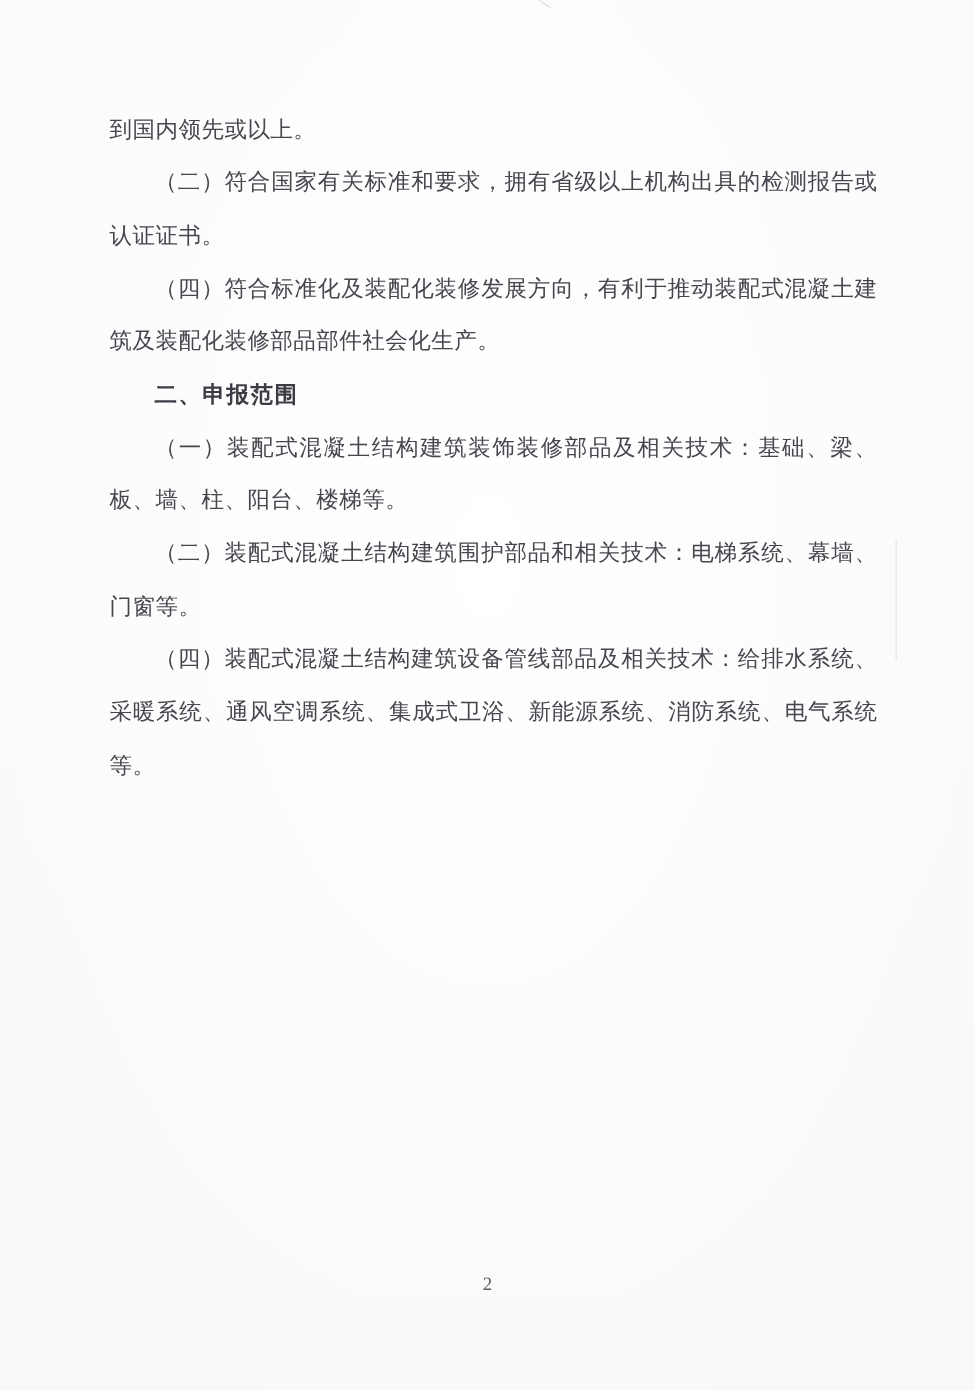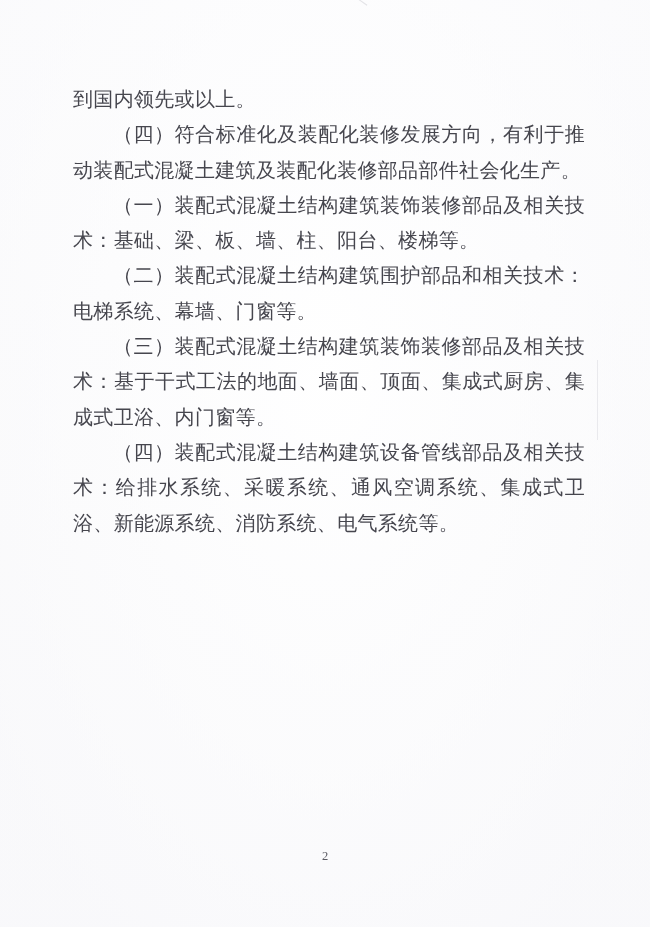--- a/index.html
+++ b/index.html
@@ -34,25 +34,25 @@
     position: absolute;
     left: 352px;
     top: 0px;
     width: 14px;
     height: 8px;
     transform: rotate(35deg);
     border-top: 1px solid rgba(170,170,180,0.30);
   }
   .doc {
     position: absolute;
-    top: 82px;
+    top: 70px;
     left: 73px;
     width: 512px;
     color: #46464e;
-    font-size: 20px;
+    font-size: 15px;
     line-height: 35.3px;
     letter-spacing: 0.32px;
     text-align: justify;
     text-align-last: left;
   }
   .doc p {
     margin: 0;
     text-indent: 2em;
   }
   .doc p.continuation {
@@ -78,20 +78,21 @@
 </style>
 </head>
 <body>
 
 <div class="scan-surface"></div>
 <div class="scan-streak"></div>
 <div class="scan-smudge"></div>
 
 <div class="doc">
   <p class="continuation">到国内领先或以上。</p>
+  <p>（二）符合国家有关标准和要求，拥有省级以上机构出具的检测报告或认证证书。</p>
   <p>（四）符合标准化及装配化装修发展方向，有利于推动装配式混凝土建筑及装配化装修部品部件社会化生产。</p>
+  <div class="heading">二、申报范围</div>
   <p>（一）装配式混凝土结构建筑装饰装修部品及相关技术：基础、梁、板、墙、柱、阳台、楼梯等。</p>
   <p>（二）装配式混凝土结构建筑围护部品和相关技术：电梯系统、幕墙、门窗等。</p>
-  <p>（三）装配式混凝土结构建筑装饰装修部品及相关技术：基于干式工法的地面、墙面、顶面、集成式厨房、集成式卫浴、内门窗等。</p>
   <p>（四）装配式混凝土结构建筑设备管线部品及相关技术：给排水系统、采暖系统、通风空调系统、集成式卫浴、新能源系统、消防系统、电气系统等。</p>
 </div>
 
 <div class="page-footer">2</div>
 
 </body></html>

